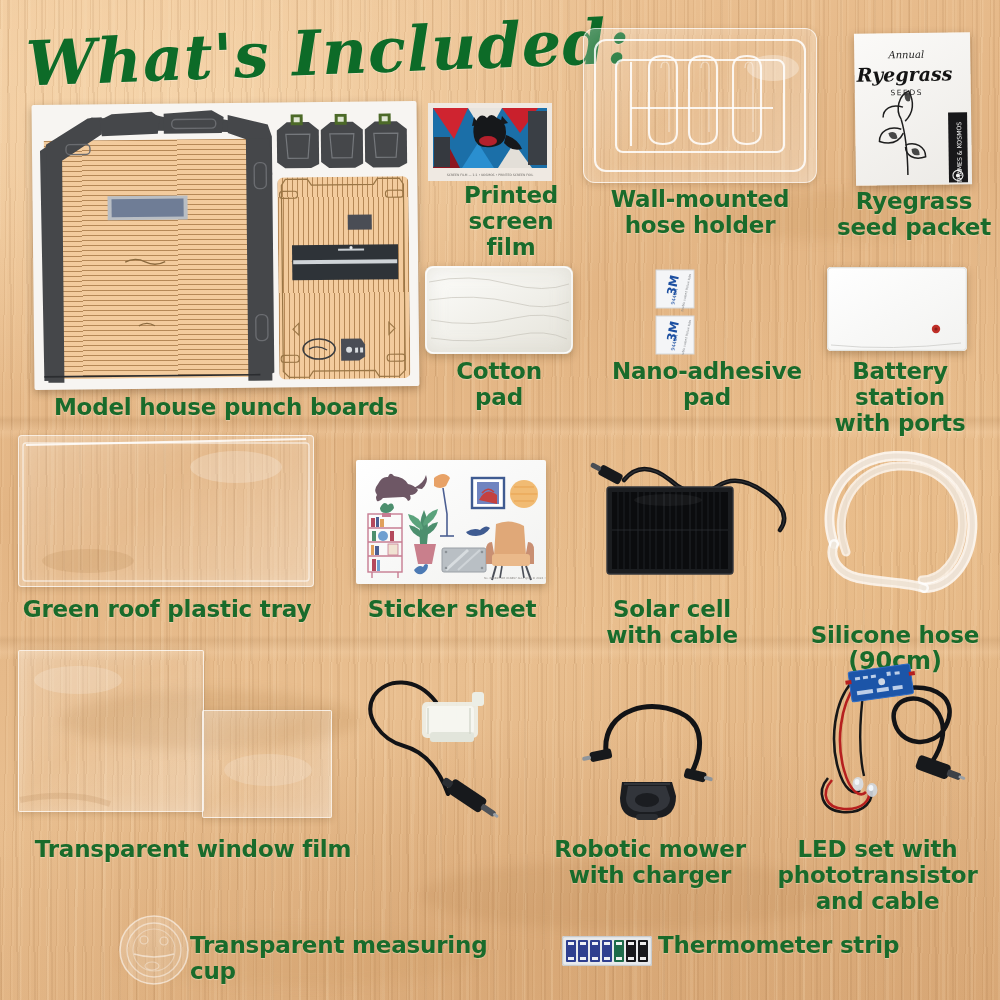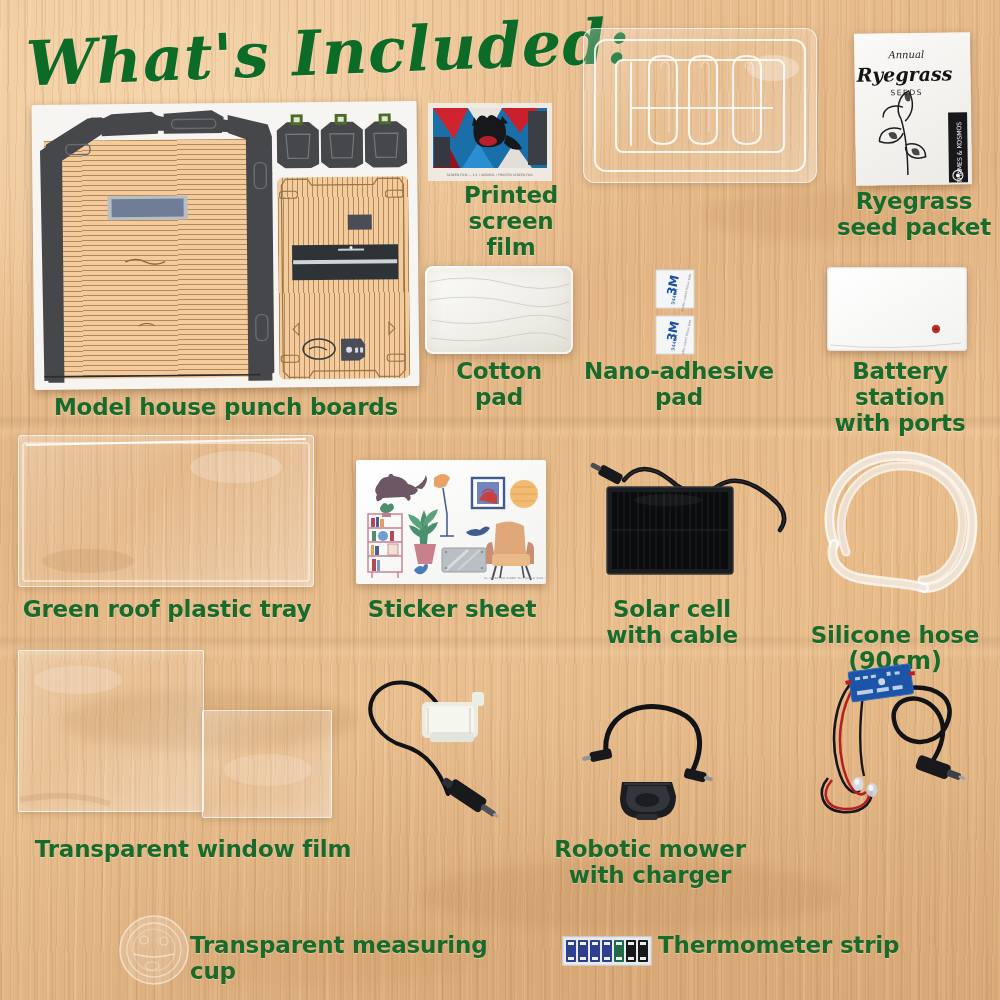--- a/index.html
+++ b/index.html
@@ -242,20 +242,22 @@
         <path d="M150,40 q0,-12 14,-12 q14,0 14,12 L178,104 q0,12 -14,12 q-14,0 -14,-12 Z"></path>
       </g>
       <g fill="none" stroke="rgba(255,255,255,0.45)" stroke-width="1.2">
         <path d="M78,40 q0,-6 4,-6 q4,0 4,6 L86,104"></path>
         <path d="M118,40 q0,-6 4,-6 q4,0 4,6 L126,104"></path>
         <path d="M162,40 q0,-6 4,-6 q4,0 4,6 L170,104"></path>
       </g>
       <ellipse cx="190" cy="40" rx="26" ry="13" fill="rgba(255,255,255,0.30)"></ellipse>
     </svg>
   </div>
+  <div class="label" style="left:588px;top:186px;width:224px;">Wall-mounted
+hose holder</div>
 
   <div class="part" style="left:855px;top:33px;width:116px;height:152px;transform:rotate(-0.8deg);">
     <div style="position:absolute;inset:0;background:linear-gradient(150deg,#fbfaf8,#eceae6);box-shadow:0 3px 9px rgba(70,45,15,0.34);"></div>
     <svg style="position:absolute;left:0;top:0;" width="116" height="152" viewBox="0 0 116 152">
       <text x="52" y="25" font-family="DejaVu Serif, serif" font-style="italic" font-size="10" fill="#1c1c1c" text-anchor="middle">Annual</text>
       <text x="50" y="48" font-family="DejaVu Serif, serif" font-style="italic" font-weight="bold" font-size="19" fill="#141414" text-anchor="middle">Ryegrass</text>
       <text x="52" y="62" font-family="DejaVu Sans, sans-serif" font-size="7.5" letter-spacing="1.6" fill="#2a2a2a" text-anchor="middle">SEEDS</text>
       <g stroke="#1e1e1e" stroke-width="1.5" fill="none">
         <path d="M52,142 C52,120 50,100 46,86"></path>
         <path d="M46,86 C40,76 44,62 54,58 C60,70 58,80 50,88"></path>
@@ -304,21 +306,21 @@
         <text x="32" y="24" font-family="DejaVu Sans, sans-serif" font-size="3" fill="#7a7d80" text-anchor="middle" transform="rotate(-78 32 24)">double coated tissue tape</text>
       </g>
       <g>
         <rect x="1" y="47" width="38" height="38" fill="#f4f5f7" stroke="#d6d8da" stroke-width="1"></rect>
         <text x="22" y="63" font-family="DejaVu Sans, sans-serif" font-weight="bold" font-size="12" fill="#1c4fa1" text-anchor="middle" transform="rotate(-78 22 63)">3M</text>
         <text x="21" y="74" font-family="DejaVu Sans, sans-serif" font-size="5" fill="#1c4fa1" text-anchor="middle" transform="rotate(-78 21 74)">9448A</text>
         <text x="32" y="70" font-family="DejaVu Sans, sans-serif" font-size="3" fill="#7a7d80" text-anchor="middle" transform="rotate(-78 32 70)">double coated tissue tape</text>
       </g>
     </svg>
   </div>
-  <div class="label" style="left:574px;top:358px;width:210px;">Nano-adhesive
+  <div class="label" style="left:602px;top:358px;width:210px;">Nano-adhesive
 pad</div>
 
   <div class="part whitecard" style="left:827px;top:267px;width:140px;height:84px;border-radius:4px;">
     <svg style="position:absolute;left:0;top:0;" width="140" height="84" viewBox="0 0 140 84">
       <rect x="0.7" y="0.7" width="138.6" height="82.6" rx="4" fill="none" stroke="#e2e2de" stroke-width="1.2"></rect>
       <circle cx="109" cy="62" r="4.2" fill="#bf2f28"></circle>
       <circle cx="109" cy="62" r="1.6" fill="#8d1f1a"></circle>
       <path d="M4,78 q60,6 130,-2" fill="none" stroke="rgba(200,200,196,0.7)" stroke-width="1"></path>
     </svg>
   </div>
@@ -579,20 +581,23 @@
         <rect x="56" y="26" width="6" height="4" fill="#b6201f"></rect>
         <rect x="120" y="26" width="6" height="4" fill="#b6201f"></rect>
       </g>
 
       <ellipse cx="68" cy="134" rx="5.5" ry="7" fill="#d6dde4" opacity="0.9"></ellipse>
       <ellipse cx="82" cy="140" rx="5.5" ry="7" fill="#cfd6de" opacity="0.9"></ellipse>
       <ellipse cx="67" cy="132" rx="2.4" ry="3" fill="#f2f6fa"></ellipse>
       <ellipse cx="81" cy="138" rx="2.4" ry="3" fill="#f2f6fa"></ellipse>
     </svg>
   </div>
+  <div class="label" style="left:765px;top:836px;width:225px;">LED set with
+phototransistor
+and cable</div>
 
   <div class="part" style="left:118px;top:914px;width:72px;height:72px;">
     <svg width="72" height="72" viewBox="0 0 72 72">
       <circle cx="36" cy="36" r="34" fill="rgba(255,255,255,0.16)" stroke="rgba(255,255,255,0.55)" stroke-width="1.6"></circle>
       <circle cx="36" cy="36" r="27" fill="none" stroke="rgba(255,255,255,0.45)" stroke-width="1.4"></circle>
       <circle cx="36" cy="36" r="21" fill="none" stroke="rgba(255,255,255,0.32)" stroke-width="1.1"></circle>
       <path d="M16,40 q20,6 40,0" fill="none" stroke="rgba(255,255,255,0.50)" stroke-width="1.6"></path>
       <circle cx="26" cy="26" r="4" fill="none" stroke="rgba(255,255,255,0.42)" stroke-width="1.1"></circle>
       <circle cx="46" cy="27" r="4" fill="none" stroke="rgba(255,255,255,0.42)" stroke-width="1.1"></circle>
       <ellipse cx="34" cy="52" rx="7" ry="4" fill="none" stroke="rgba(255,255,255,0.35)" stroke-width="1.1"></ellipse>

